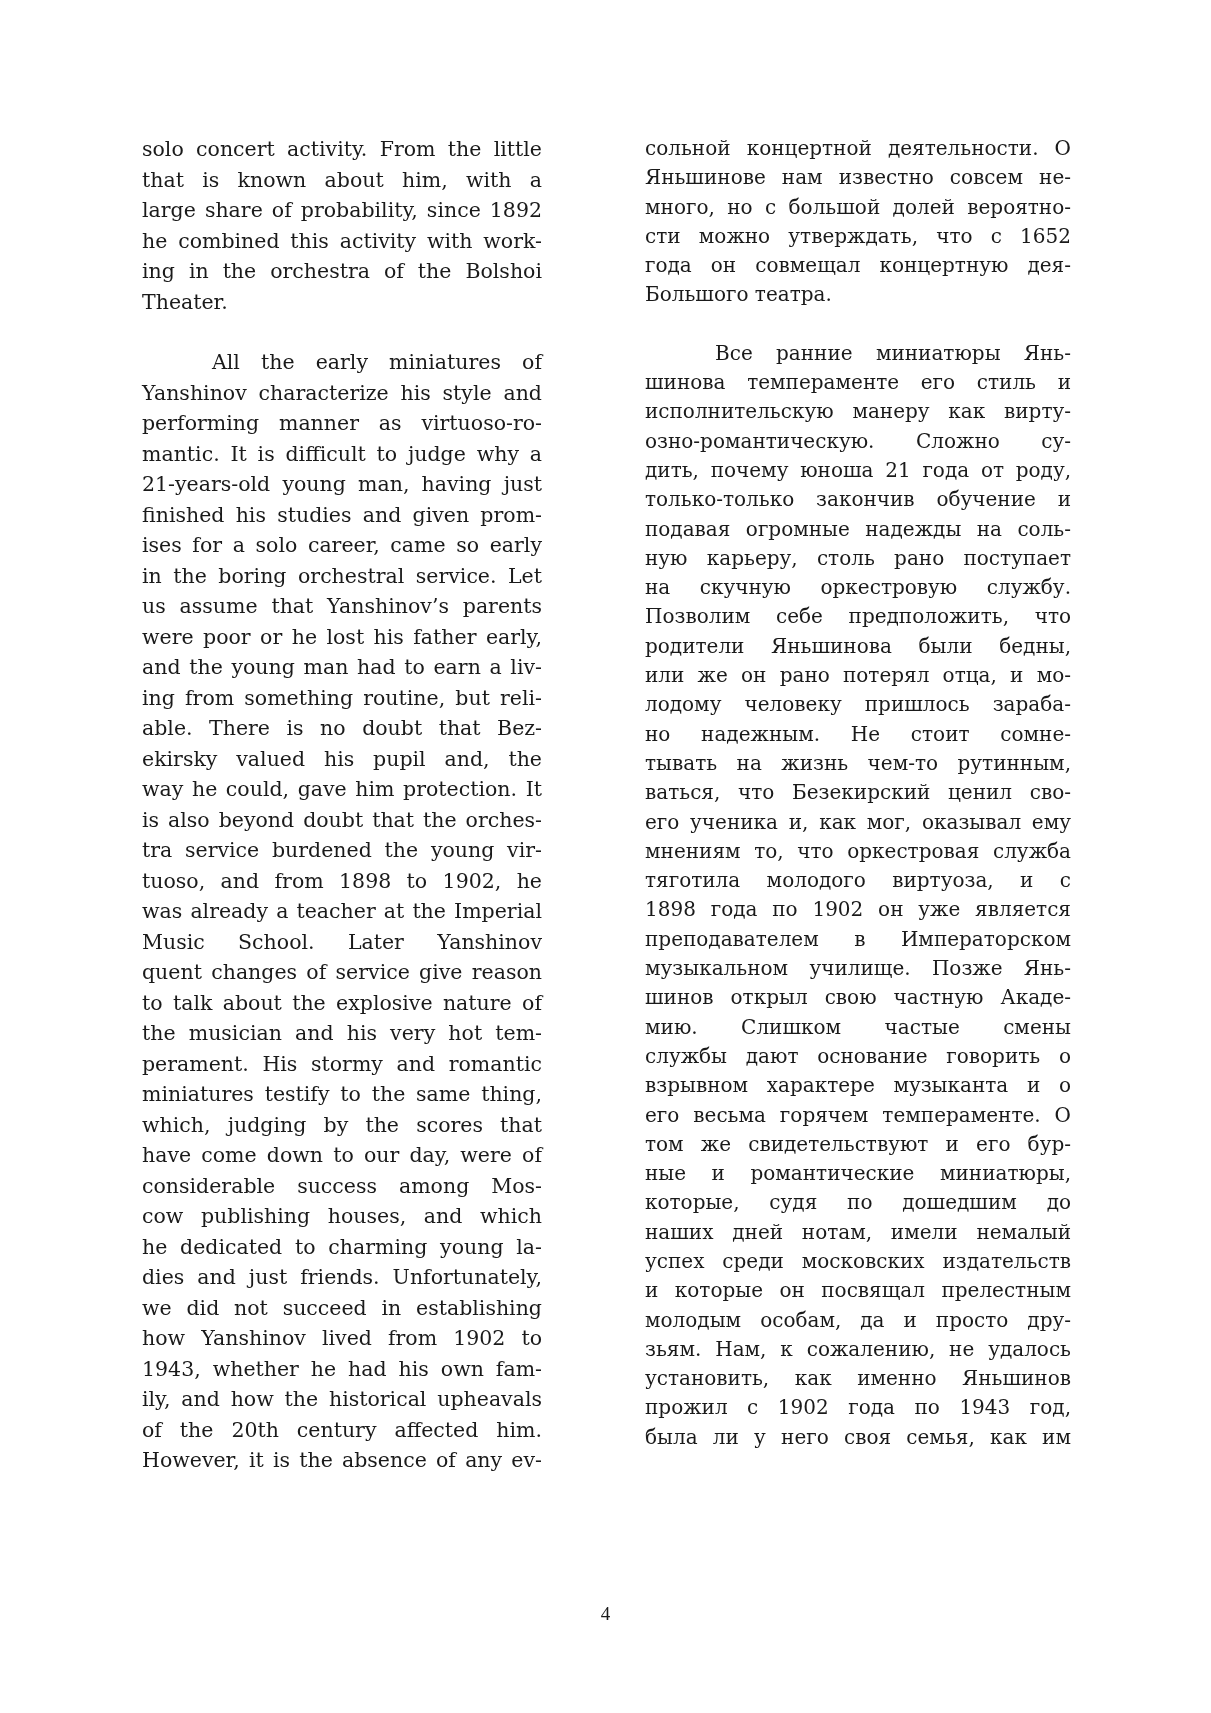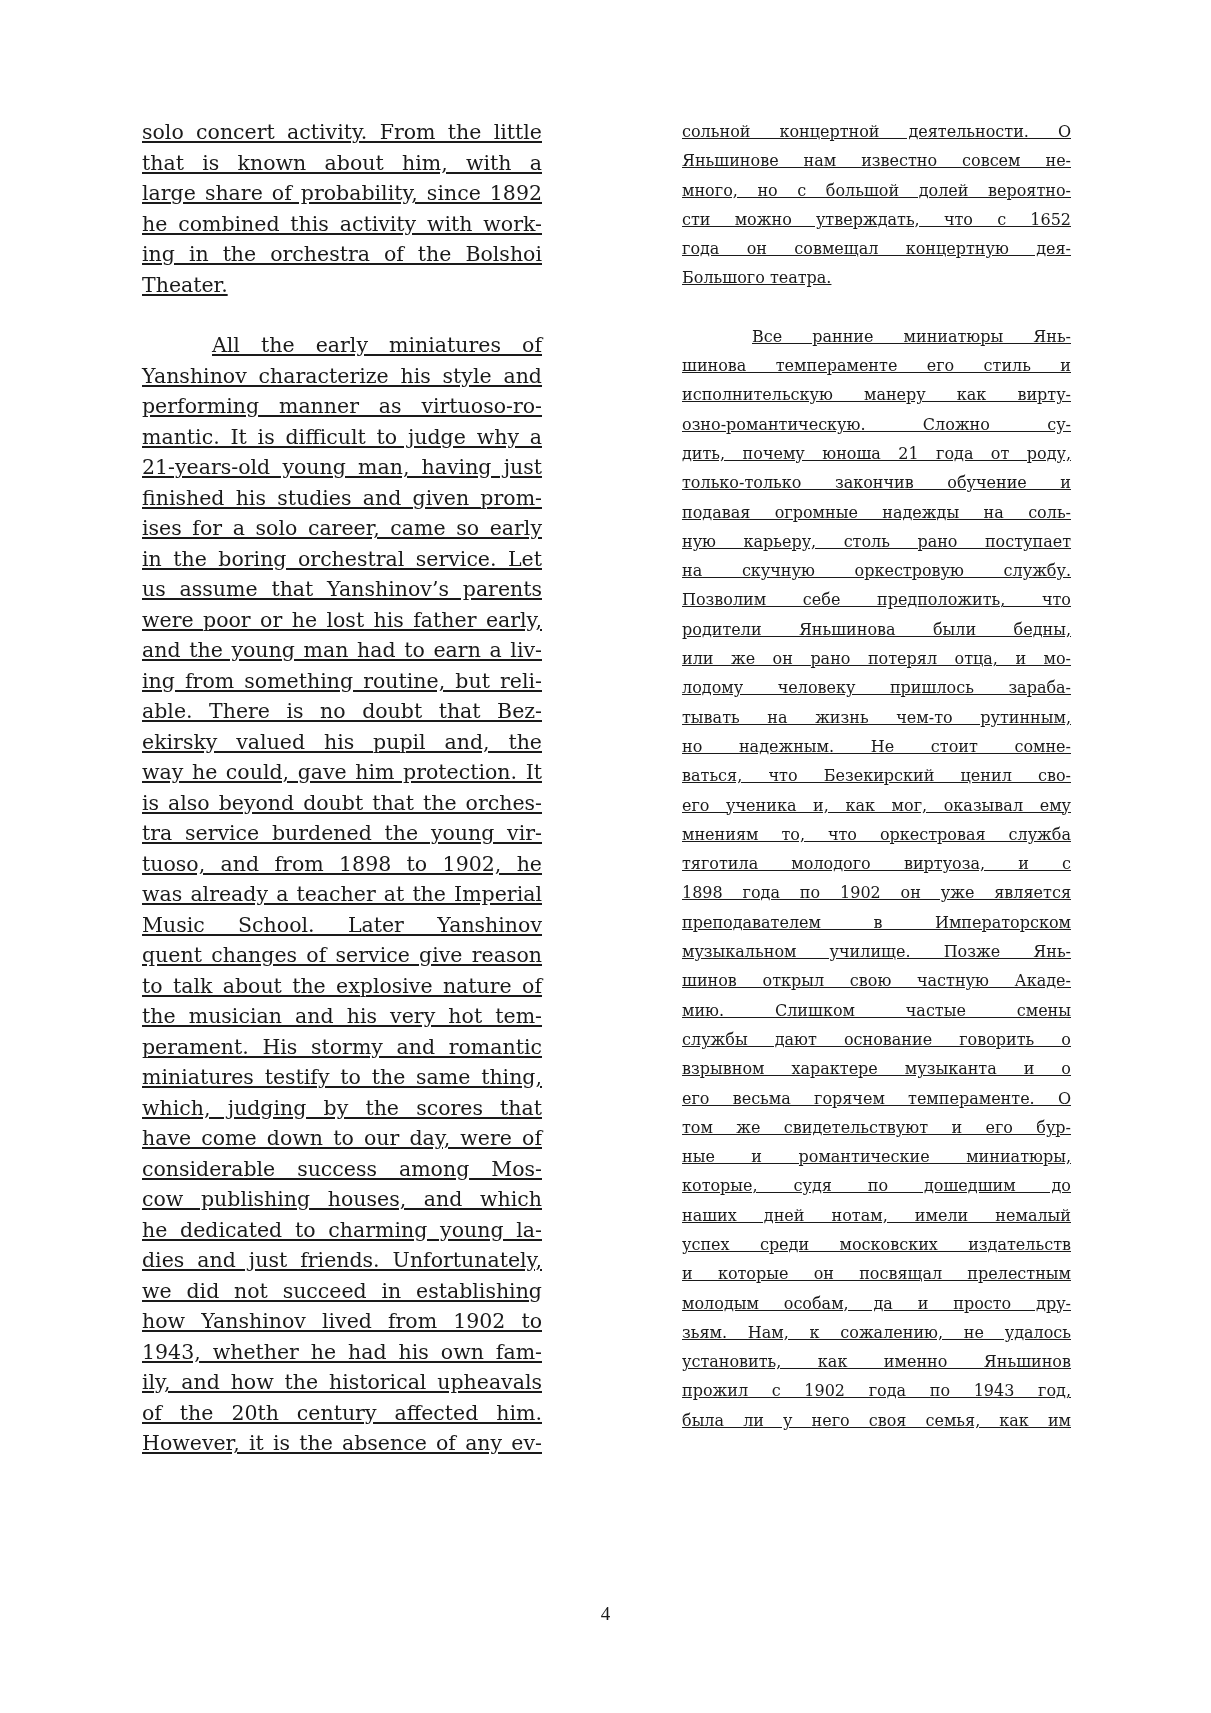--- a/index.html
+++ b/index.html
@@ -10,41 +10,39 @@
     body {
       width: 1211px;
       height: 1713px;
       position: relative;
       overflow: hidden;
       font-family: "DejaVu Serif", "Liberation Serif", serif;
       color: #1a1a1a;
     }
     .column {
       position: absolute;
-      top: 117px;
+      top: 134px;
       width: 400px;
-      text-decoration: underline;
     }
     .col-left { left: 142px; }
     .col-right { left: 645px; width: 426px; }
     .line {
       display: block;
       height: 30.5px;
       line-height: 30.5px;
       font-size: 20.5px;
       text-align: justify;
       text-align-last: justify;
       white-space: nowrap;
       overflow: visible;
     }
     .col-right .line {
       height: 29.3px;
       line-height: 29.3px;
-      font-size: 16px;
-      margin-left: 37px;
+      font-size: 20px;
     }
     .line.last {
       text-align-last: left;
     }
     .line.indent {
       padding-left: 70px;
       box-sizing: border-box;
     }
     .para-gap { display: block; height: 30px; }
     .col-right .para-gap { height: 29px; }
@@ -129,22 +127,22 @@
         <span class="line">озно-романтическую. Сложно су-</span>
         <span class="line">дить, почему юноша 21 года от роду,</span>
         <span class="line">только-только закончив обучение и</span>
         <span class="line">подавая огромные надежды на соль-</span>
         <span class="line">ную карьеру, столь рано поступает</span>
         <span class="line">на скучную оркестровую службу.</span>
         <span class="line">Позволим себе предположить, что</span>
         <span class="line">родители Яньшинова были бедны,</span>
         <span class="line">или же он рано потерял отца, и мо-</span>
         <span class="line">лодому человеку пришлось зараба-</span>
+        <span class="line">но надежным. Не стоит сомне-</span>
         <span class="line">тывать на жизнь чем-то рутинным,</span>
-        <span class="line">но надежным. Не стоит сомне-</span>
         <span class="line">ваться, что Безекирский ценил сво-</span>
         <span class="line">его ученика и, как мог, оказывал ему</span>
         <span class="line">мнениям то, что оркестровая служба</span>
         <span class="line">тяготила молодого виртуоза, и с</span>
         <span class="line">1898 года по 1902 он уже является</span>
         <span class="line">преподавателем в Императорском</span>
         <span class="line">музыкальном училище. Позже Янь-</span>
         <span class="line">шинов открыл свою частную Акаде-</span>
         <span class="line">мию. Слишком частые смены</span>
         <span class="line">службы дают основание говорить о</span>

